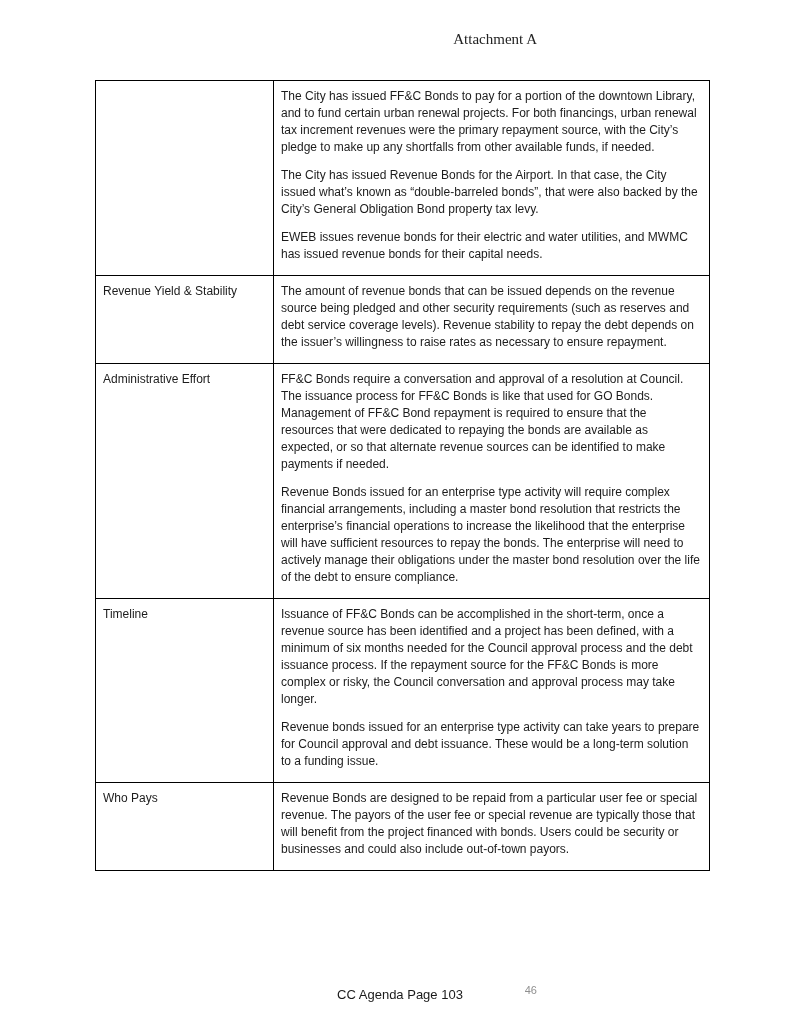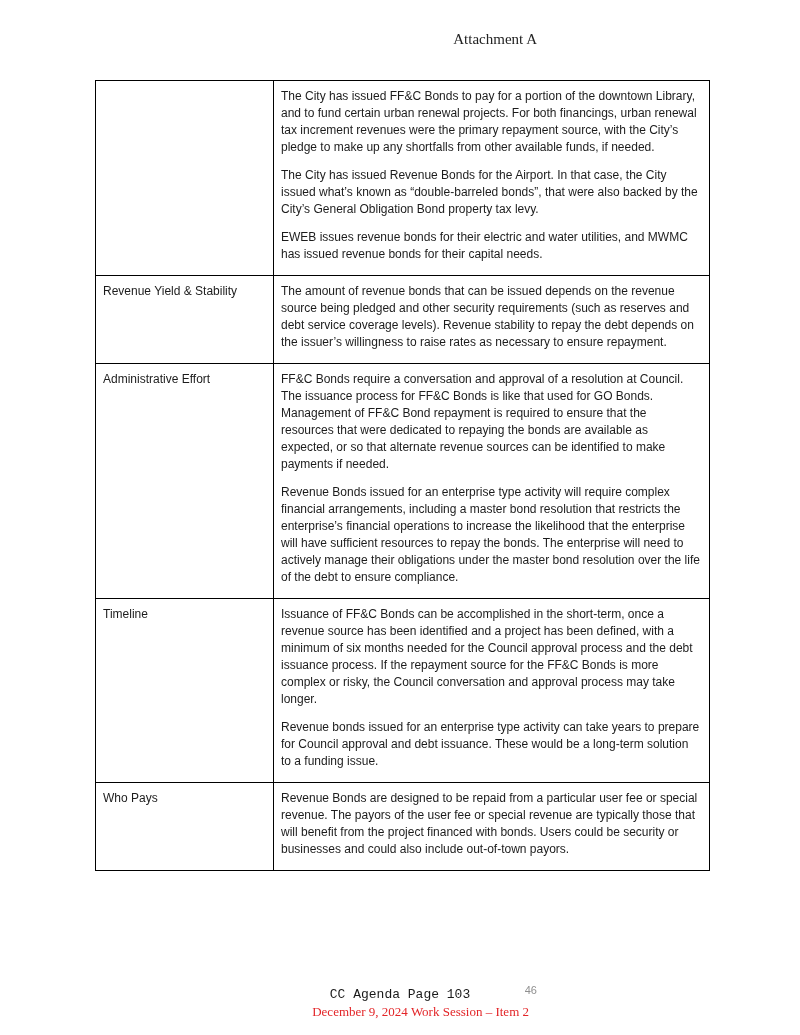--- a/index.html
+++ b/index.html
@@ -45,21 +45,21 @@
     font-size: 12px;
     line-height: 17px;
     color: var(--text-black);
   }
   td.label-cell { padding-left: 7px; margin-left: 16px; }
   p.cell-para { margin: 0 0 11px 0; }
   .footer-center {
     position: absolute;
     top: 987px; left: 0; width: 800px;
     text-align: center;
-    font-family: Liberation Mono, monospace;
+    font-family: Liberation Sans, sans-serif;
     font-size: 13px;
     color: #1a1a1a;
   }
   .footer-page-num {
     position: absolute;
     top: 984px; right: 95px;
     font-family: Liberation Sans, sans-serif;
     font-size: 11px;
     color: var(--page-number-gray);
   }
@@ -118,15 +118,14 @@
           <p class="cell-para">Revenue Bonds are designed to be repaid from a particular user fee or special revenue. The payors of the user fee or special revenue are typically those that will benefit from the project financed with bonds. Users could be security or businesses and could also include out-of-town payors.</p>
         </td>
       </tr>
     </tbody>
   </table>
 
   <div class="footer-center">CC Agenda Page 103</div>
 
   <div class="footer-page-num">46</div>
 
-  <div class="footer-stamp">December 9, 2024 Work Session – Item 2</div>
 
 </div>
 
 </body></html>

